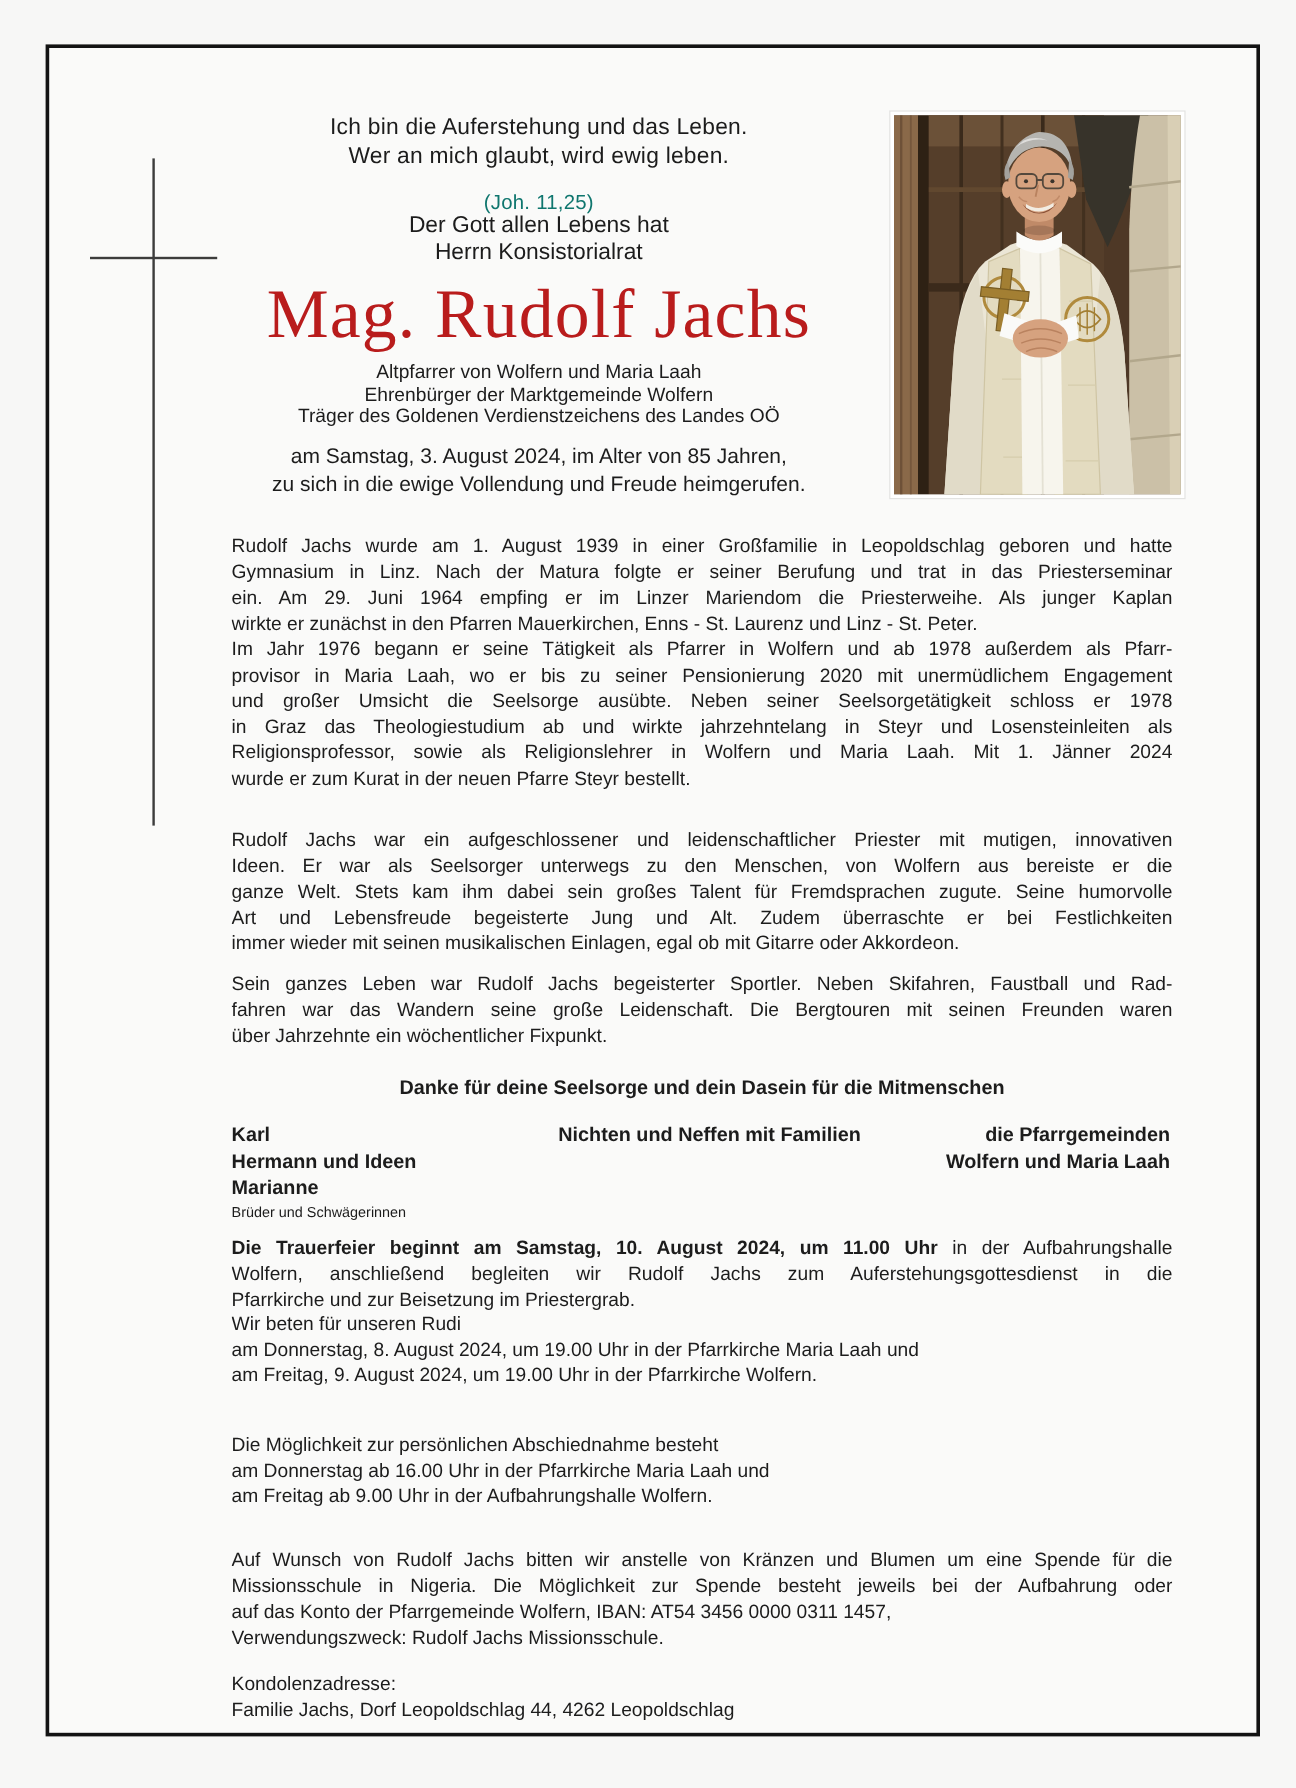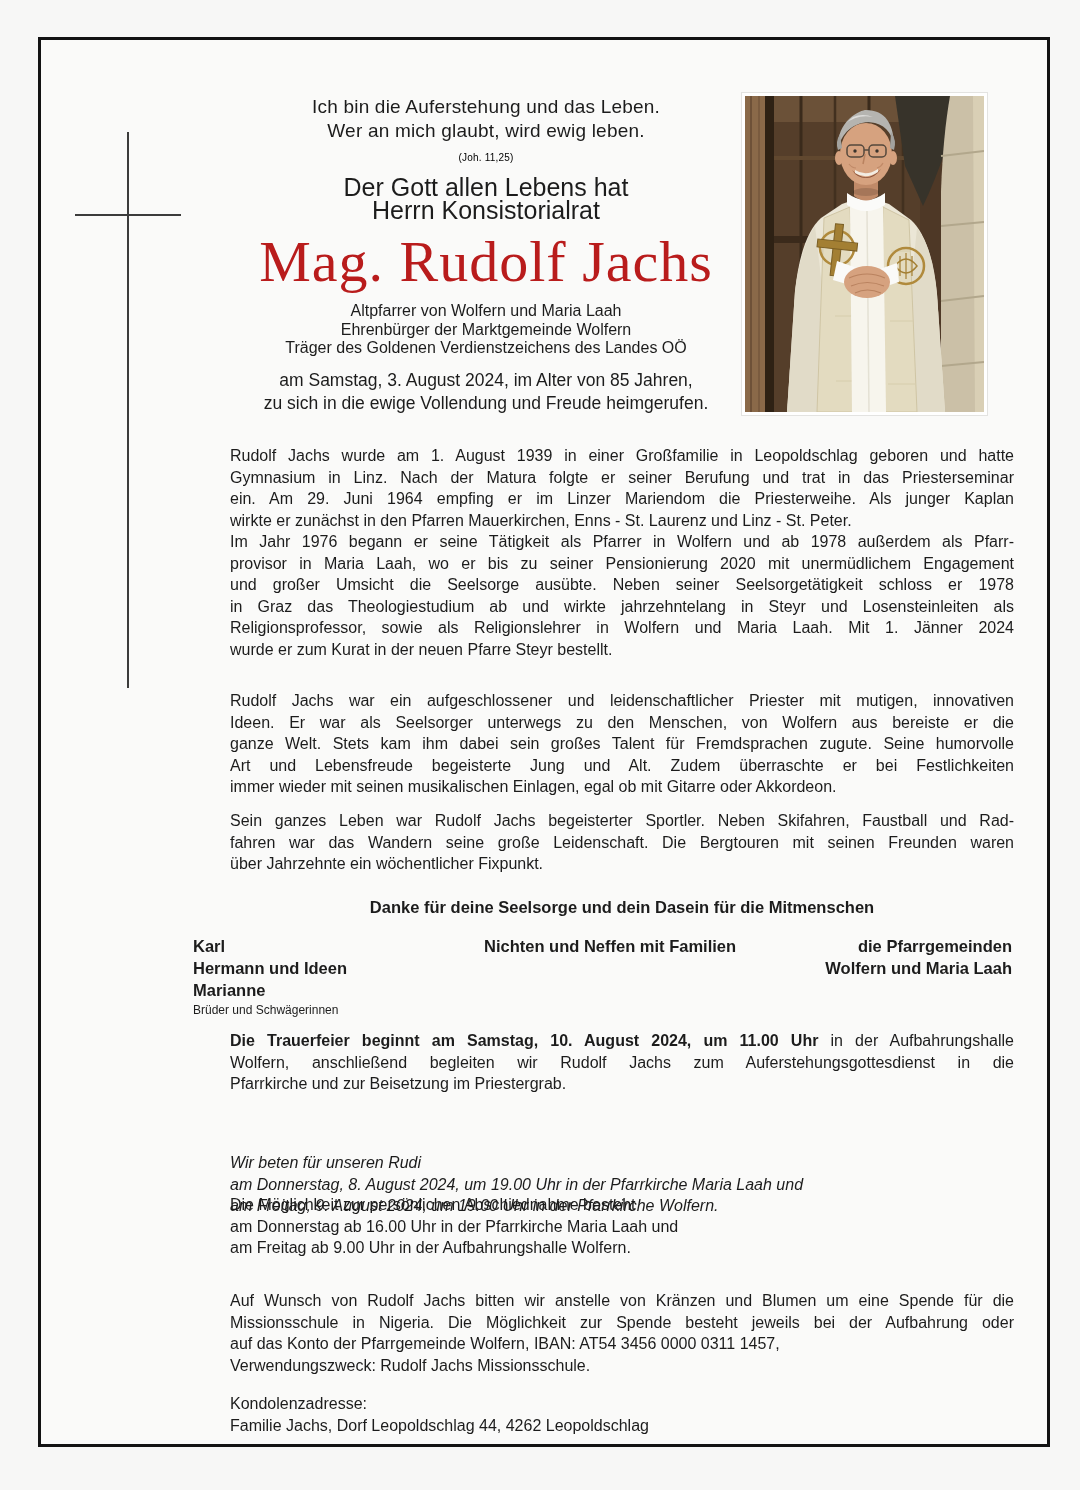--- a/index.html
+++ b/index.html
@@ -10,30 +10,30 @@
     color: #1c1c1c;
     position: relative;
     overflow: hidden;
   }
   .frame {
     position: absolute; left: 38px; top: 37px;
     width: 1006px; height: 1404px;
     border: 3px solid #131313;
     background: #fafaf9;
   }
-  .abs { position: absolute; padding-left: 37px; }
+  .abs { position: absolute; }
 
   
   .cross-v { position: absolute; left: 86px; top: 92px; width: 2px; height: 556px; background: #3c3c3c; }
   .cross-h { position: absolute; left: 34px; top: 174px; width: 106px; height: 2px; background: #3c3c3c; }
 
   .center-col { left: 0; width: 816px; text-align: center; }
   .quote { top: 55px; font-size: 19px; line-height: 24px; letter-spacing: 0.2px; }
-  .quote-ref { font-size: 10px; line-height: 15px; margin-top: 7px; color: #000000; }
-  .intro { top: 136px; font-size: 25px; line-height: 23px; }
+  .quote-ref { font-size: 17px; line-height: 15px; margin-top: 18px; color: #0f766e; }
+  .intro { top: 136px; font-size: 19px; line-height: 23px; }
   .name {
     top: 188px; font-family: "Liberation Serif", serif;
     font-size: 58px; line-height: 68px; letter-spacing: 1px; color: #b91c1c;
   }
   .titles { top: 262px; font-size: 16px; line-height: 18.5px; }
   .death { top: 329px; font-size: 17.5px; line-height: 23px; }
 
   .photo {
     left: 700px; top: 52px; width: 239px; height: 316px;
     background: #ffffff; padding: 3px;
@@ -50,21 +50,21 @@
   .bio1 { top: 405px; }
   .bio2 { top: 650px; }
   .bio3 { top: 770px; }
   .thanks { top: 857px; font-weight: bold; font-size: 16.5px; text-align: center; }
   .mourners { top: 895px; height: 110px; }
   .m-left { position: absolute; left: 0; top: 0; font-weight: bold; font-size: 16.5px; line-height: 22px; }
   .m-note { font-weight: normal; font-size: 12px; line-height: 15px; margin-top: 2px; }
   .m-center { position: absolute; left: 50.8%; transform: translateX(-50%); top: 0; font-weight: bold; font-size: 16.5px; line-height: 22px; }
   .m-right { position: absolute; right: 2px; top: 0; font-weight: bold; font-size: 16.5px; line-height: 22px; text-align: right; }
   .funeral { top: 990px; }
-  .prayers { top: 1112px; font-style: italic; }
+  .prayers { top: 1053px; }
   .farewell { top: 1154px; }
   .donation { top: 1250px; }
   .condolence { top: 1353px; }
 </style>
 </head>
 <body>
 
 <div class="frame">
 
   <div>

